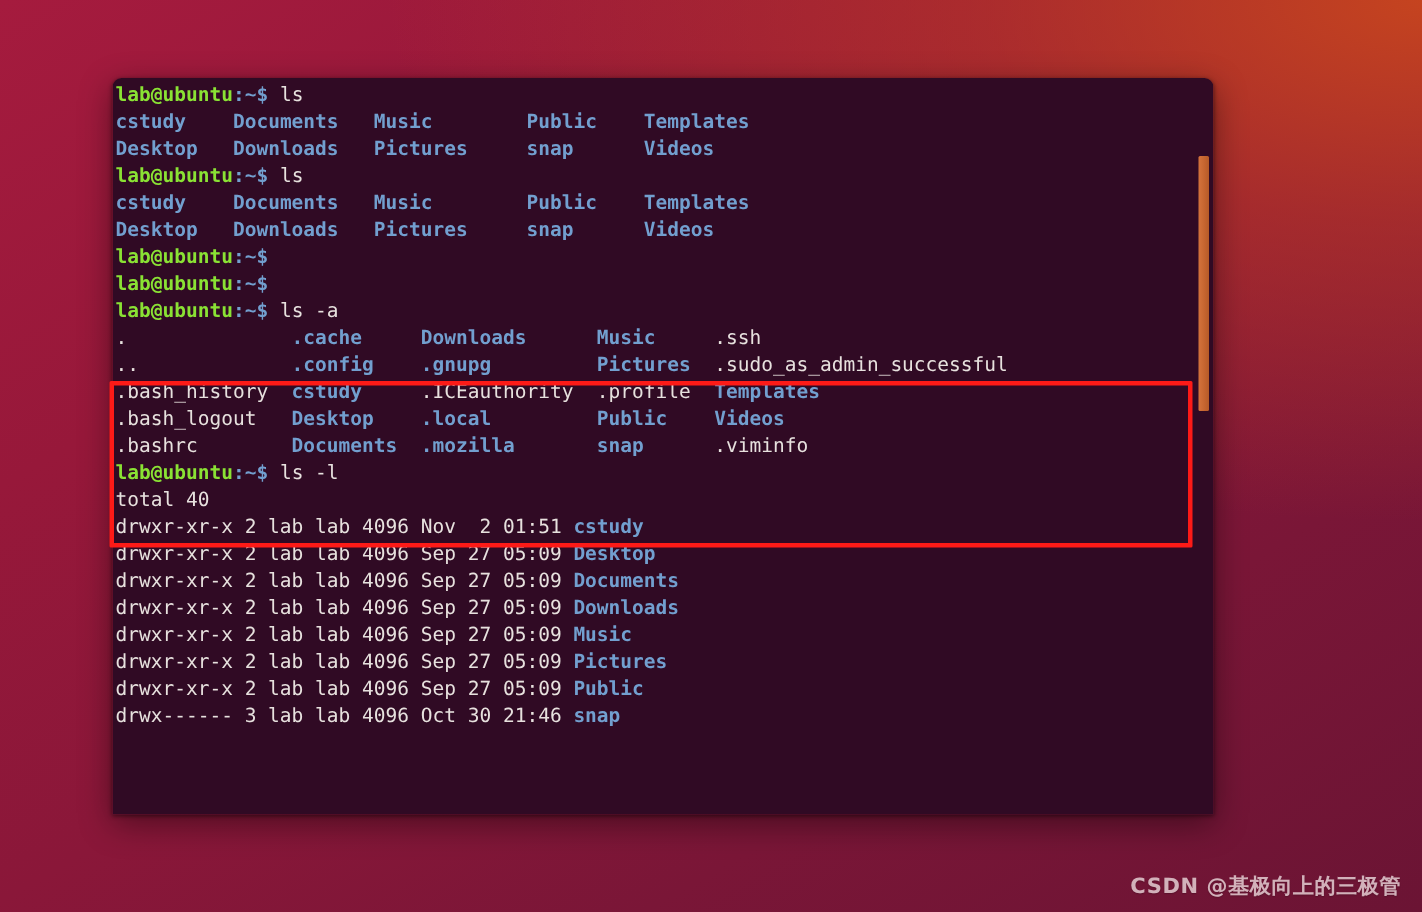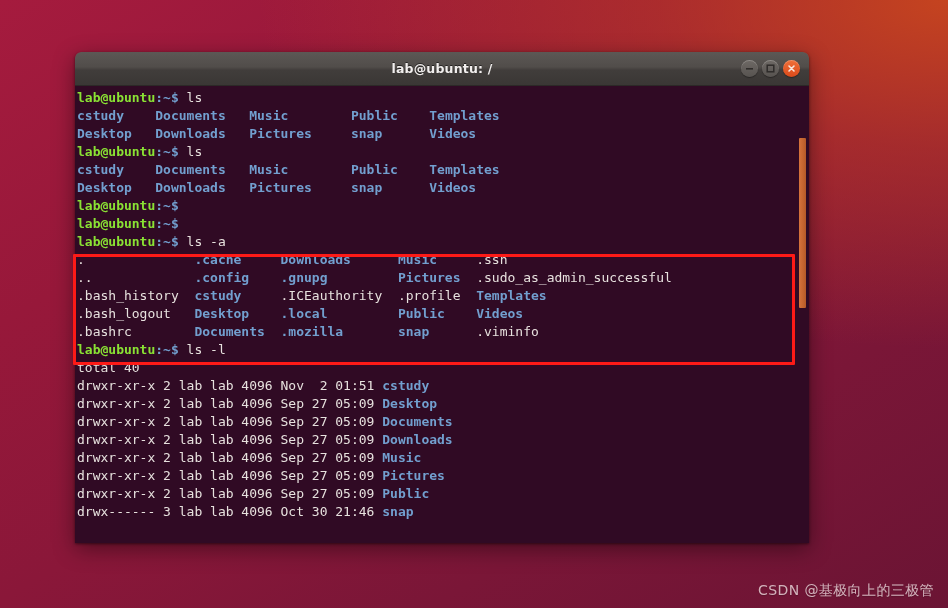--- a/index.html
+++ b/index.html
@@ -22,20 +22,21 @@
     position: absolute;
     right: 14px;
     bottom: 8px;
     font-size: 14px;
     color: #e8d4d8;
     opacity: 0.82;
     letter-spacing: 0.4px;
     font-family: "DejaVu Sans", "Liberation Sans", sans-serif;
     white-space: nowrap;
     text-shadow: 0 1px 1px rgba(0,0,0,0.25);
+    font-weight: bold;
   }
 
   
   .term-window {
     position: absolute;
     left: 75px;
     top: 52px;
     width: 734px;
     height: 491px;
     border-radius: 6px 6px 0 0;
@@ -165,40 +166,20 @@
     border-radius: 1px;
     box-sizing: border-box;
     pointer-events: none;
   }
 </style>
 </head>
 <body>
 
 <div class="term-window">
 
-  <div class="titlebar">
-    <span class="title-text">lab@ubuntu: /</span>
-    <div class="win-buttons">
-      <div class="wbtn min">
-        <svg width="9" height="9" viewBox="0 0 9 9">
-            <rect x="1" y="4" width="7" height="1.6" fill="#2f2c2a"></rect>
-          </svg>
-      </div>
-      <div class="wbtn max">
-        <svg width="9" height="9" viewBox="0 0 9 9">
-            <rect x="1.2" y="1.2" width="6.6" height="6.6" fill="none" stroke="#2f2c2a" stroke-width="1.5"></rect>
-          </svg>
-      </div>
-      <div class="wbtn close">
-        <svg width="9" height="9" viewBox="0 0 9 9">
-            <path d="M2 2 L7 7 M7 2 L2 7" stroke="#f7e6de" stroke-width="1.6" stroke-linecap="round"></path>
-          </svg>
-      </div>
-    </div>
-  </div>
 
 
   <div class="term-body">
     <div class="term-text" id="term-text"><div class="term-line"><span class="c-prompt">lab@ubuntu</span><span class="c-path">:~$</span><span class="c-white"> ls</span></div><div class="term-line"><span class="c-dir">cstudy    </span><span class="c-dir">Documents   </span><span class="c-dir">Music        </span><span class="c-dir">Public    </span><span class="c-dir">Templates</span></div><div class="term-line"><span class="c-dir">Desktop   </span><span class="c-dir">Downloads   </span><span class="c-dir">Pictures     </span><span class="c-dir">snap      </span><span class="c-dir">Videos</span></div><div class="term-line"><span class="c-prompt">lab@ubuntu</span><span class="c-path">:~$</span><span class="c-white"> ls</span></div><div class="term-line"><span class="c-dir">cstudy    </span><span class="c-dir">Documents   </span><span class="c-dir">Music        </span><span class="c-dir">Public    </span><span class="c-dir">Templates</span></div><div class="term-line"><span class="c-dir">Desktop   </span><span class="c-dir">Downloads   </span><span class="c-dir">Pictures     </span><span class="c-dir">snap      </span><span class="c-dir">Videos</span></div><div class="term-line"><span class="c-prompt">lab@ubuntu</span><span class="c-path">:~$</span><span class="c-white"></span></div><div class="term-line"><span class="c-prompt">lab@ubuntu</span><span class="c-path">:~$</span><span class="c-white"></span></div><div class="term-line"><span class="c-prompt">lab@ubuntu</span><span class="c-path">:~$</span><span class="c-white"> ls -a</span></div><div class="term-line"><span class="c-white">.              </span><span class="c-dir">.cache     </span><span class="c-dir">Downloads      </span><span class="c-dir">Music     </span><span class="c-white">.ssh</span></div><div class="term-line"><span class="c-white">..             </span><span class="c-dir">.config    </span><span class="c-dir">.gnupg         </span><span class="c-dir">Pictures  </span><span class="c-white">.sudo_as_admin_successful</span></div><div class="term-line"><span class="c-white">.bash_history  </span><span class="c-dir">cstudy     </span><span class="c-white">.ICEauthority  </span><span class="c-white">.profile  </span><span class="c-dir">Templates</span></div><div class="term-line"><span class="c-white">.bash_logout   </span><span class="c-dir">Desktop    </span><span class="c-dir">.local         </span><span class="c-dir">Public    </span><span class="c-dir">Videos</span></div><div class="term-line"><span class="c-white">.bashrc        </span><span class="c-dir">Documents  </span><span class="c-dir">.mozilla       </span><span class="c-dir">snap      </span><span class="c-white">.viminfo</span></div><div class="term-line"><span class="c-prompt">lab@ubuntu</span><span class="c-path">:~$</span><span class="c-white"> ls -l</span></div><div class="term-line"><span class="c-white">total 40</span></div><div class="term-line"><span class="c-white">drwxr-xr-x 2 lab lab 4096 Nov  2 01:51 </span><span class="c-dir">cstudy</span></div><div class="term-line"><span class="c-white">drwxr-xr-x 2 lab lab 4096 Sep 27 05:09 </span><span class="c-dir">Desktop</span></div><div class="term-line"><span class="c-white">drwxr-xr-x 2 lab lab 4096 Sep 27 05:09 </span><span class="c-dir">Documents</span></div><div class="term-line"><span class="c-white">drwxr-xr-x 2 lab lab 4096 Sep 27 05:09 </span><span class="c-dir">Downloads</span></div><div class="term-line"><span class="c-white">drwxr-xr-x 2 lab lab 4096 Sep 27 05:09 </span><span class="c-dir">Music</span></div><div class="term-line"><span class="c-white">drwxr-xr-x 2 lab lab 4096 Sep 27 05:09 </span><span class="c-dir">Pictures</span></div><div class="term-line"><span class="c-white">drwxr-xr-x 2 lab lab 4096 Sep 27 05:09 </span><span class="c-dir">Public</span></div><div class="term-line"><span class="c-white">drwx------ 3 lab lab 4096 Oct 30 21:46 </span><span class="c-dir">snap</span></div></div>
     <div class="scrollbar-track">
       <div class="scrollbar-thumb"></div>
     </div>
   </div>
 </div>
 

